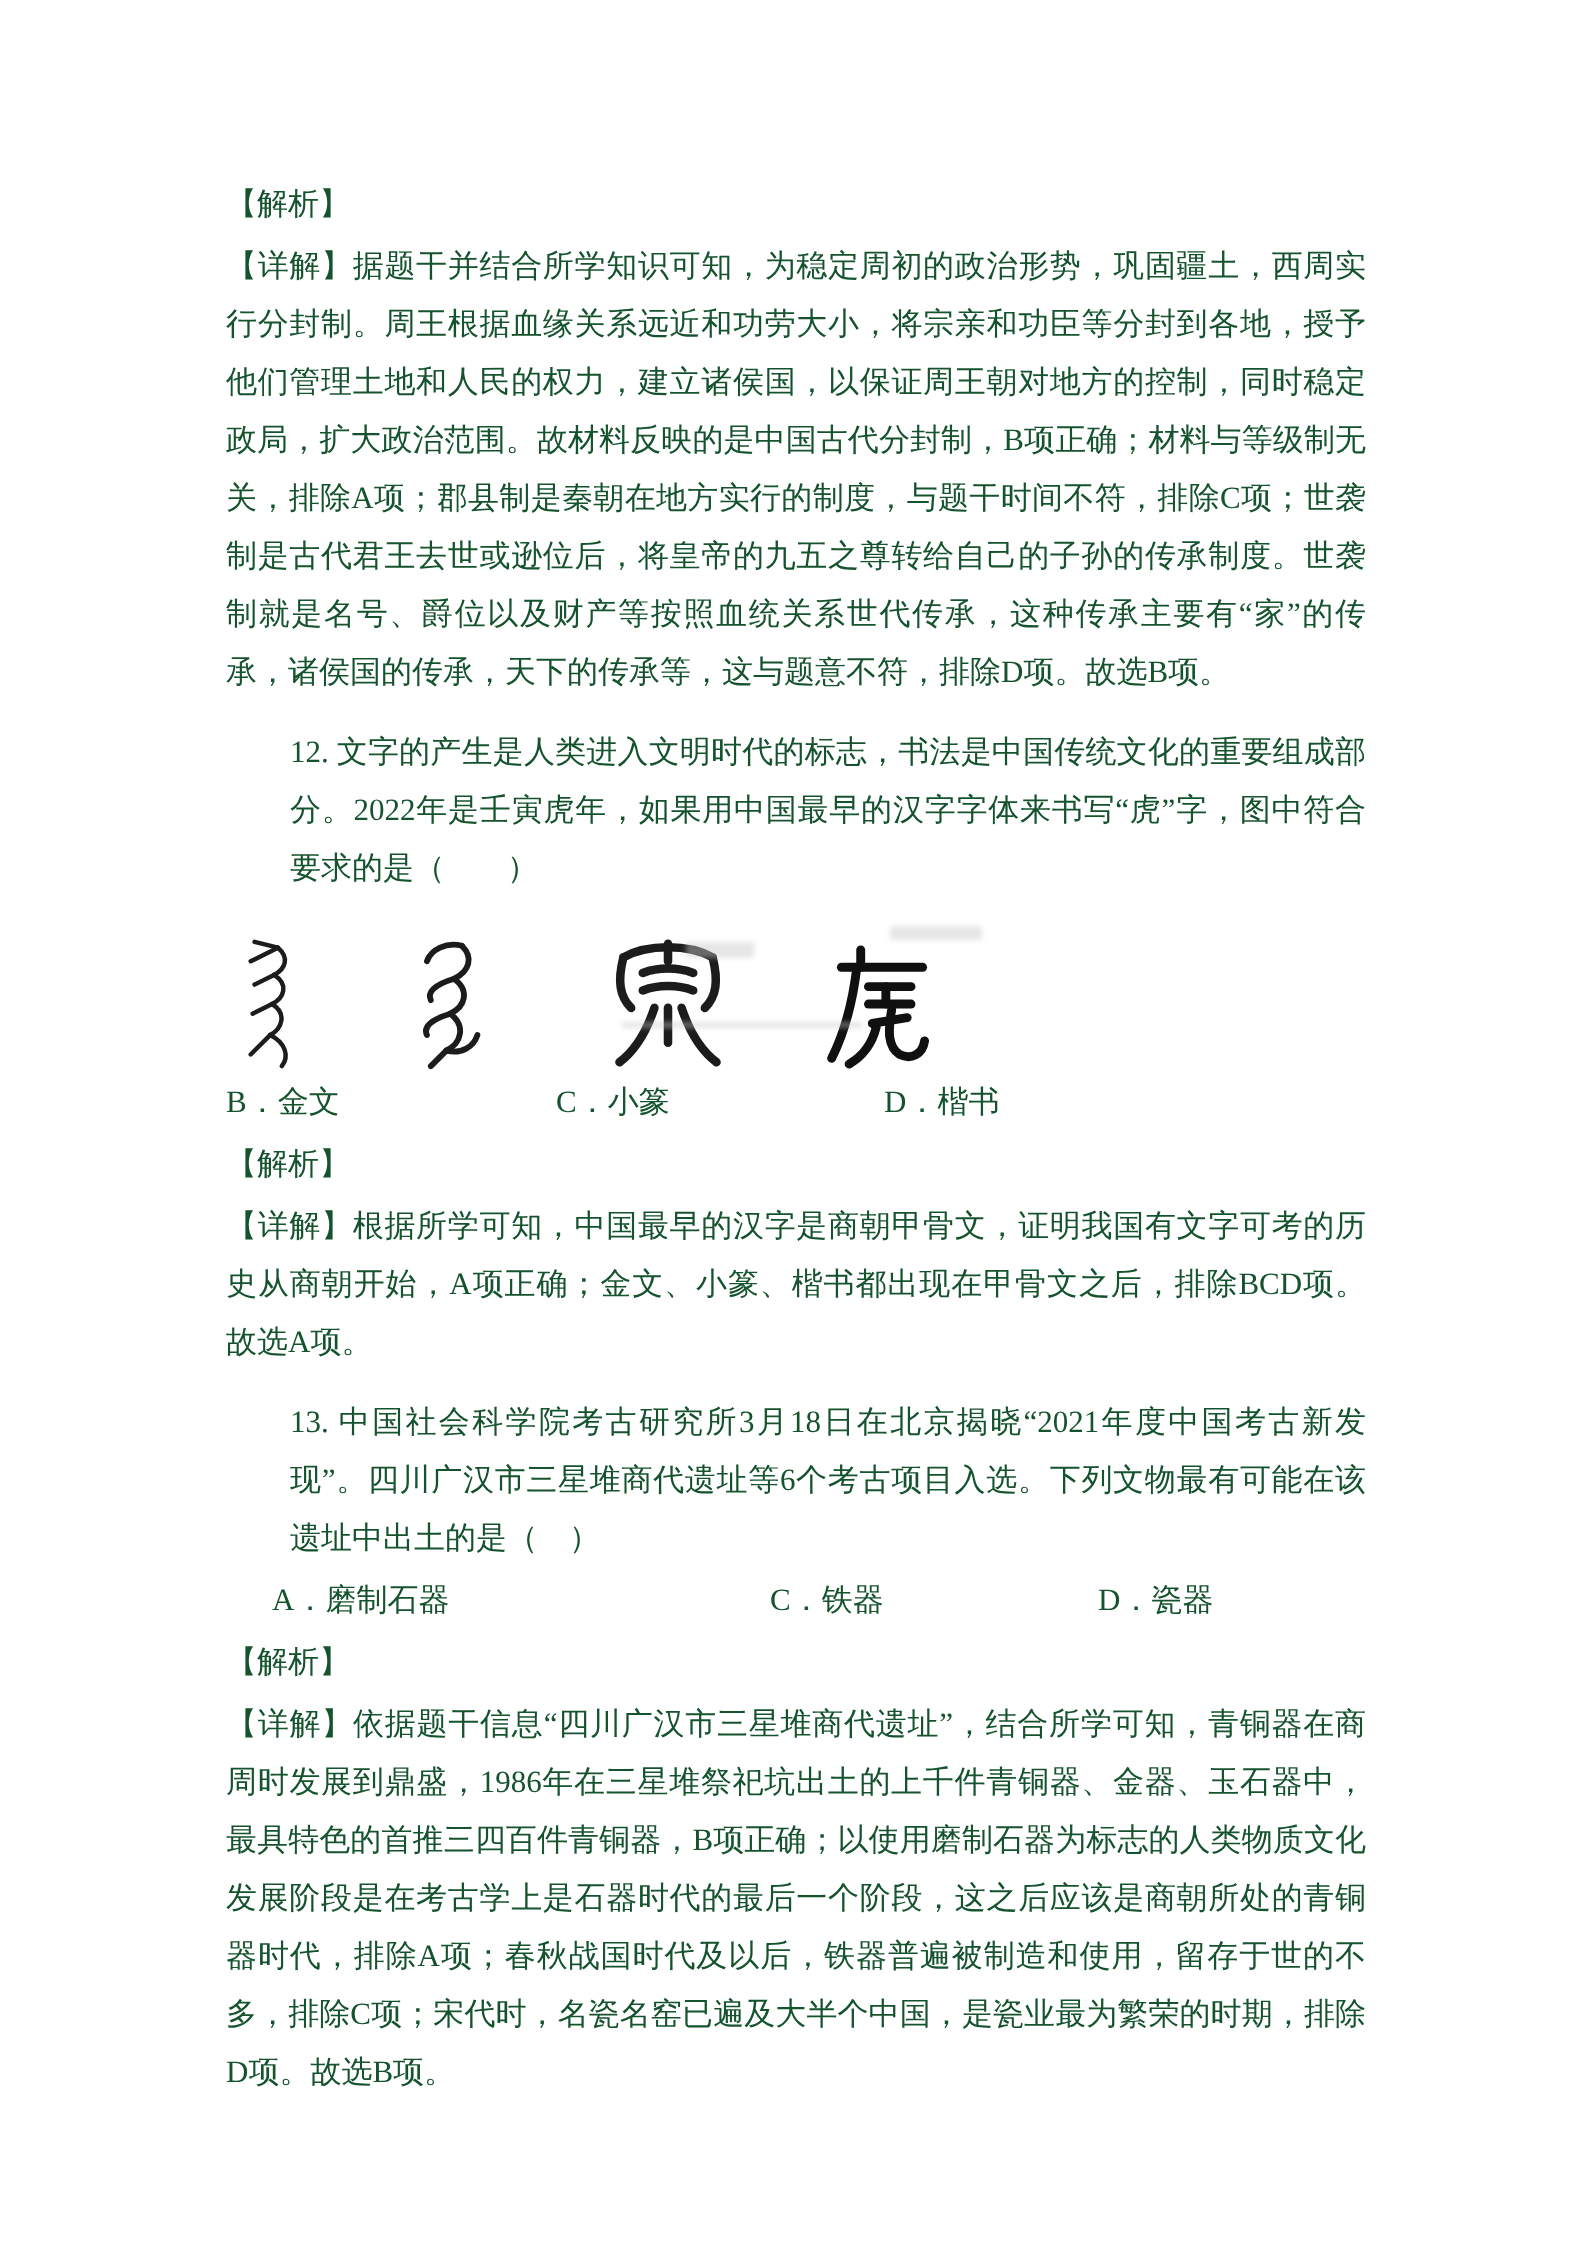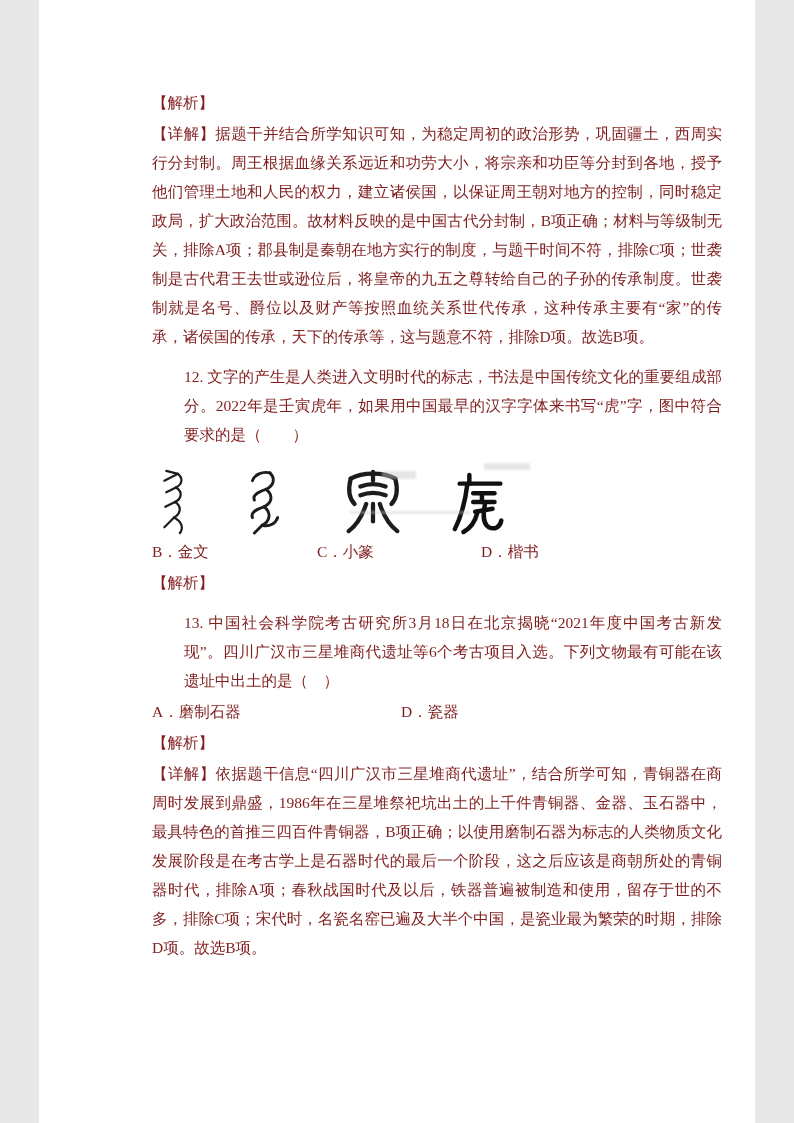--- a/index.html
+++ b/index.html
@@ -1,39 +1,38 @@
 <!DOCTYPE html>
 <html><head>
 <meta charset="utf-8">
 <style>
   html,body { margin:0; padding:0; background:#e8e8e8; }
   .page {
     position:relative;
-    width:704px; height:1123px;
+    width:794px; height:1123px;
     margin:0 auto;
     background:#ffffff;
     font-family:"Liberation Serif","DejaVu Serif",serif;
-    color:#7f1d1d;
+    color:#14532d;
     overflow:hidden;
-    padding-left:12px;
   }
   .content {
     position:absolute;
     left:113px; top:86px;
     width:570px;
     font-size:15.5px;
     line-height:29px;
     text-align:justify;
   }
   .para { margin:0 0 2px 0; }
   .label-line { margin:2px 0 2px 0; }
   .q-block { margin-top:11px;margin-left:32px; }
   .options-row { display:grid; margin:1px 0 2px 0; }
   .options-row.q12 { grid-template-columns:165px 164px 165px 1fr; }
-  .options-row.q13 { grid-template-columns:249px 164px 156px 1fr; }
+  .options-row.q13 { grid-template-columns:249px 164px 156px 1fr;margin-left:23px; }
   .option { white-space:nowrap; }
   .script-figure {
     position:relative;
     height:82px;
     margin:4px 0 2px 2px;
     display:flex;
     align-items:flex-end;
     gap:42px;
   }
   .glyph { display:block; }
@@ -122,25 +121,27 @@
       <span class="scan-artifact artifact-3"></span>
     </div>
 
     <div class="options-row q12">
       <span class="option">B．金文</span>
       <span class="option">C．小篆</span>
       <span class="option">D．楷书</span>
     </div>
 
     <p class="para label-line">【解析】</p>
+    <p class="para">【详解】根据所学可知，中国最早的汉字是商朝甲骨文，证明我国有文字可考的历史从商朝开始，A项正确；金文、小篆、楷书都出现在甲骨文之后，排除BCD项。故选A项。</p>
 
     <p class="para q-block">13. 中国社会科学院考古研究所3月18日在北京揭晓“2021年度中国考古新发现”。四川广汉市三星堆商代遗址等6个考古项目入选。下列文物最有可能在该遗址中出土的是（　）</p>
 
     <div class="options-row q13">
       <span class="option">A．磨制石器</span>
+      <span class="option">C．铁器</span>
       <span class="option">D．瓷器</span>
     </div>
 
     <p class="para label-line">【解析】</p>
     <p class="para">【详解】依据题干信息“四川广汉市三星堆商代遗址”，结合所学可知，青铜器在商周时发展到鼎盛，1986年在三星堆祭祀坑出土的上千件青铜器、金器、玉石器中，最具特色的首推三四百件青铜器，B项正确；以使用磨制石器为标志的人类物质文化发展阶段是在考古学上是石器时代的最后一个阶段，这之后应该是商朝所处的青铜器时代，排除A项；春秋战国时代及以后，铁器普遍被制造和使用，留存于世的不多，排除C项；宋代时，名瓷名窑已遍及大半个中国，是瓷业最为繁荣的时期，排除D项。故选B项。</p>
 
   </div>
 </div>
 
 </body></html>

